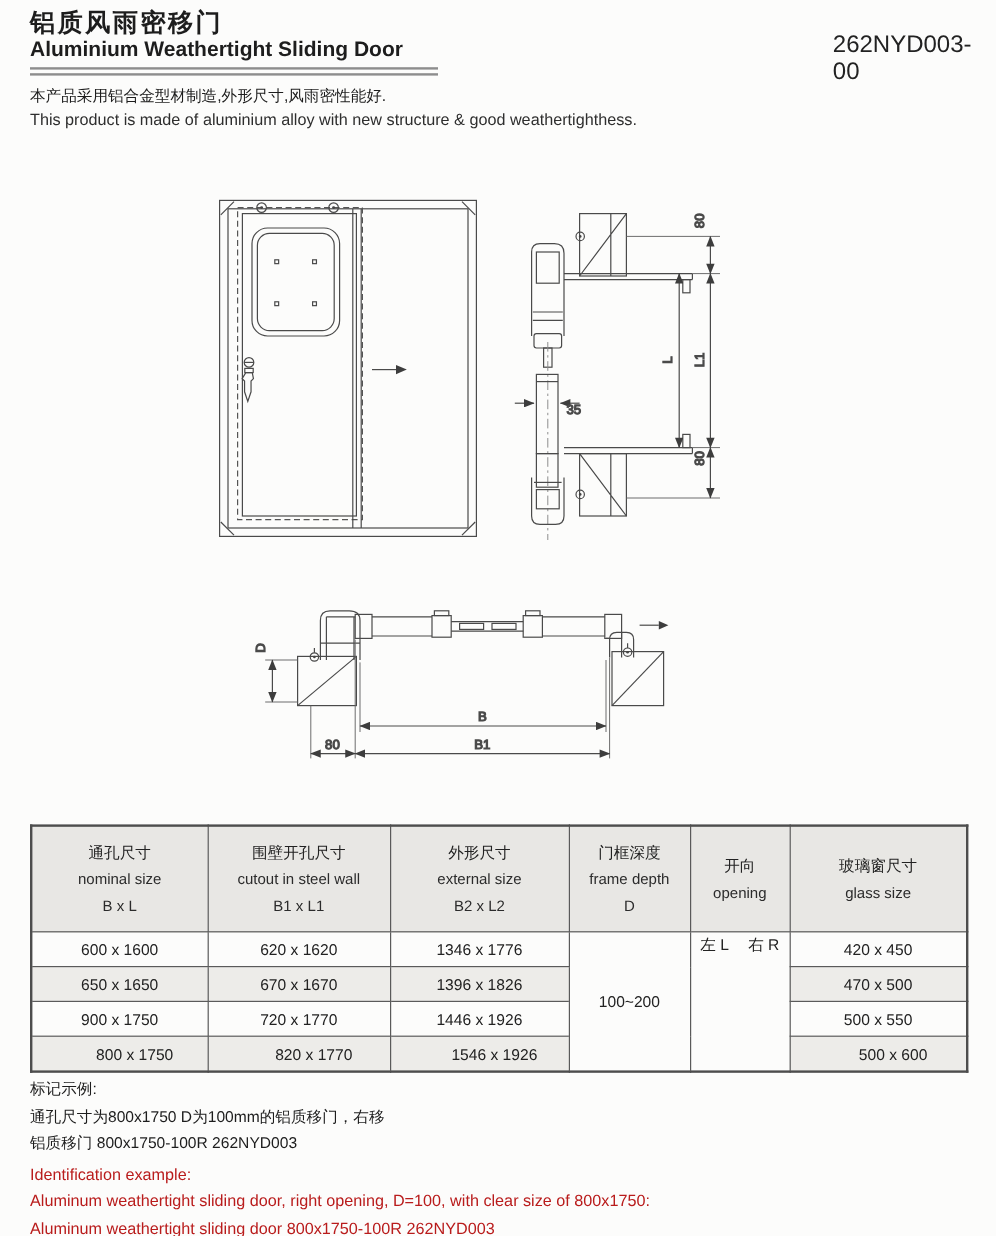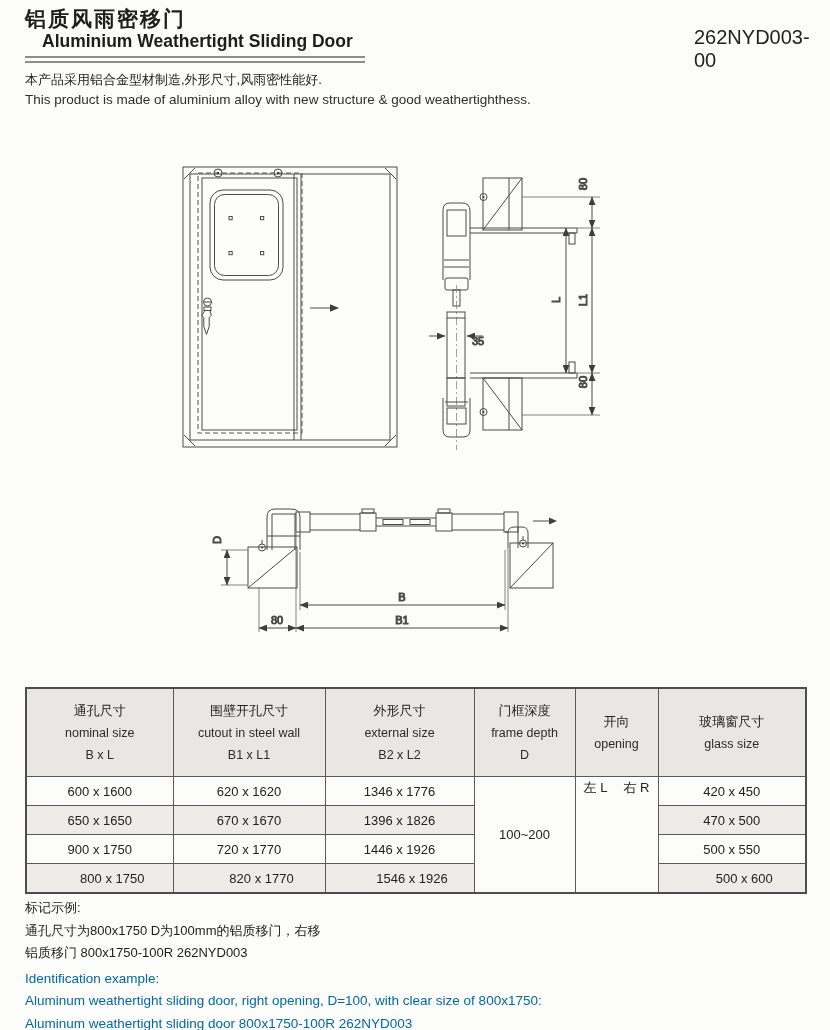--- a/index.html
+++ b/index.html
@@ -4,21 +4,21 @@
 <style>
   html,body{margin:0;padding:0;}
   body{
     width:830px;height:1030px;background:#fcfcfb;position:relative;
     font-family:"Liberation Sans","DejaVu Sans",sans-serif;color:#1d1d1d;
     -webkit-font-smoothing:antialiased;
   }
   .abs{position:absolute;}
   
   .title-zh{left:25px;top:5px;font-size:21px;font-weight:bold;letter-spacing:2px;}
-  .title-en{left:25px;top:31px;font-size:17.5px;font-weight:bold;margin-left:17px;}
+  .title-en{left:25px;top:31px;font-size:17.5px;font-weight:bold;}
   .title-rule{left:25px;top:56px;width:340px;height:3px;
     border-top:2px solid #8d8d8d;border-bottom:2px solid #8d8d8d;}
   .part-no{left:694px;top:26px;font-size:20px;color:#222;}
   .desc-zh{left:25px;top:71px;font-size:13px;}
   .desc-en{left:25px;top:92px;font-size:13.5px;color:#2e2e2e;}
   
   .drawing-svg{left:0;top:140px;}
   .drawing-svg text{font-family:"Liberation Sans","DejaVu Sans",sans-serif;font-size:11px;fill:#333;}
   
   .spec-table{
@@ -32,21 +32,21 @@
   .h-zh{display:block;font-size:13px;line-height:22px;}
   .h-en{display:block;font-size:12.5px;line-height:22px;color:#2b2b2b;}
   .h-code{display:block;font-size:12.5px;line-height:22px;color:#2b2b2b;}
   .spec-table tbody tr:nth-child(2) td{background:#edece9;}
   .spec-table tbody tr:nth-child(4) td{background:#edece9;padding-left:25px;}
   .spec-table tbody td.merged{background:#fcfcfb !important;}
   .opening-cell{display:flex;flex-direction:row;justify-content:space-around;height:112px;}
   
   .example{left:25px;top:897px;font-size:13px;line-height:22.5px;}
   .example p{margin:0;}
-  .example .en{font-size:13.5px;color:#0369a1;}
+  .example .en{font-size:13.5px;color:#b91c1c;}
   .example .en-label{margin-top:3px;}
 </style>
 </head>
 <body>
 
 <div class="abs title-zh">铝质风雨密移门</div>
 <div class="abs title-en">Aluminium Weathertight Sliding Door</div>
 <div class="abs title-rule"></div>
 <div class="abs part-no">262NYD003-00</div>
 <div class="abs desc-zh">本产品采用铝合金型材制造,外形尺寸,风雨密性能好.</div>

